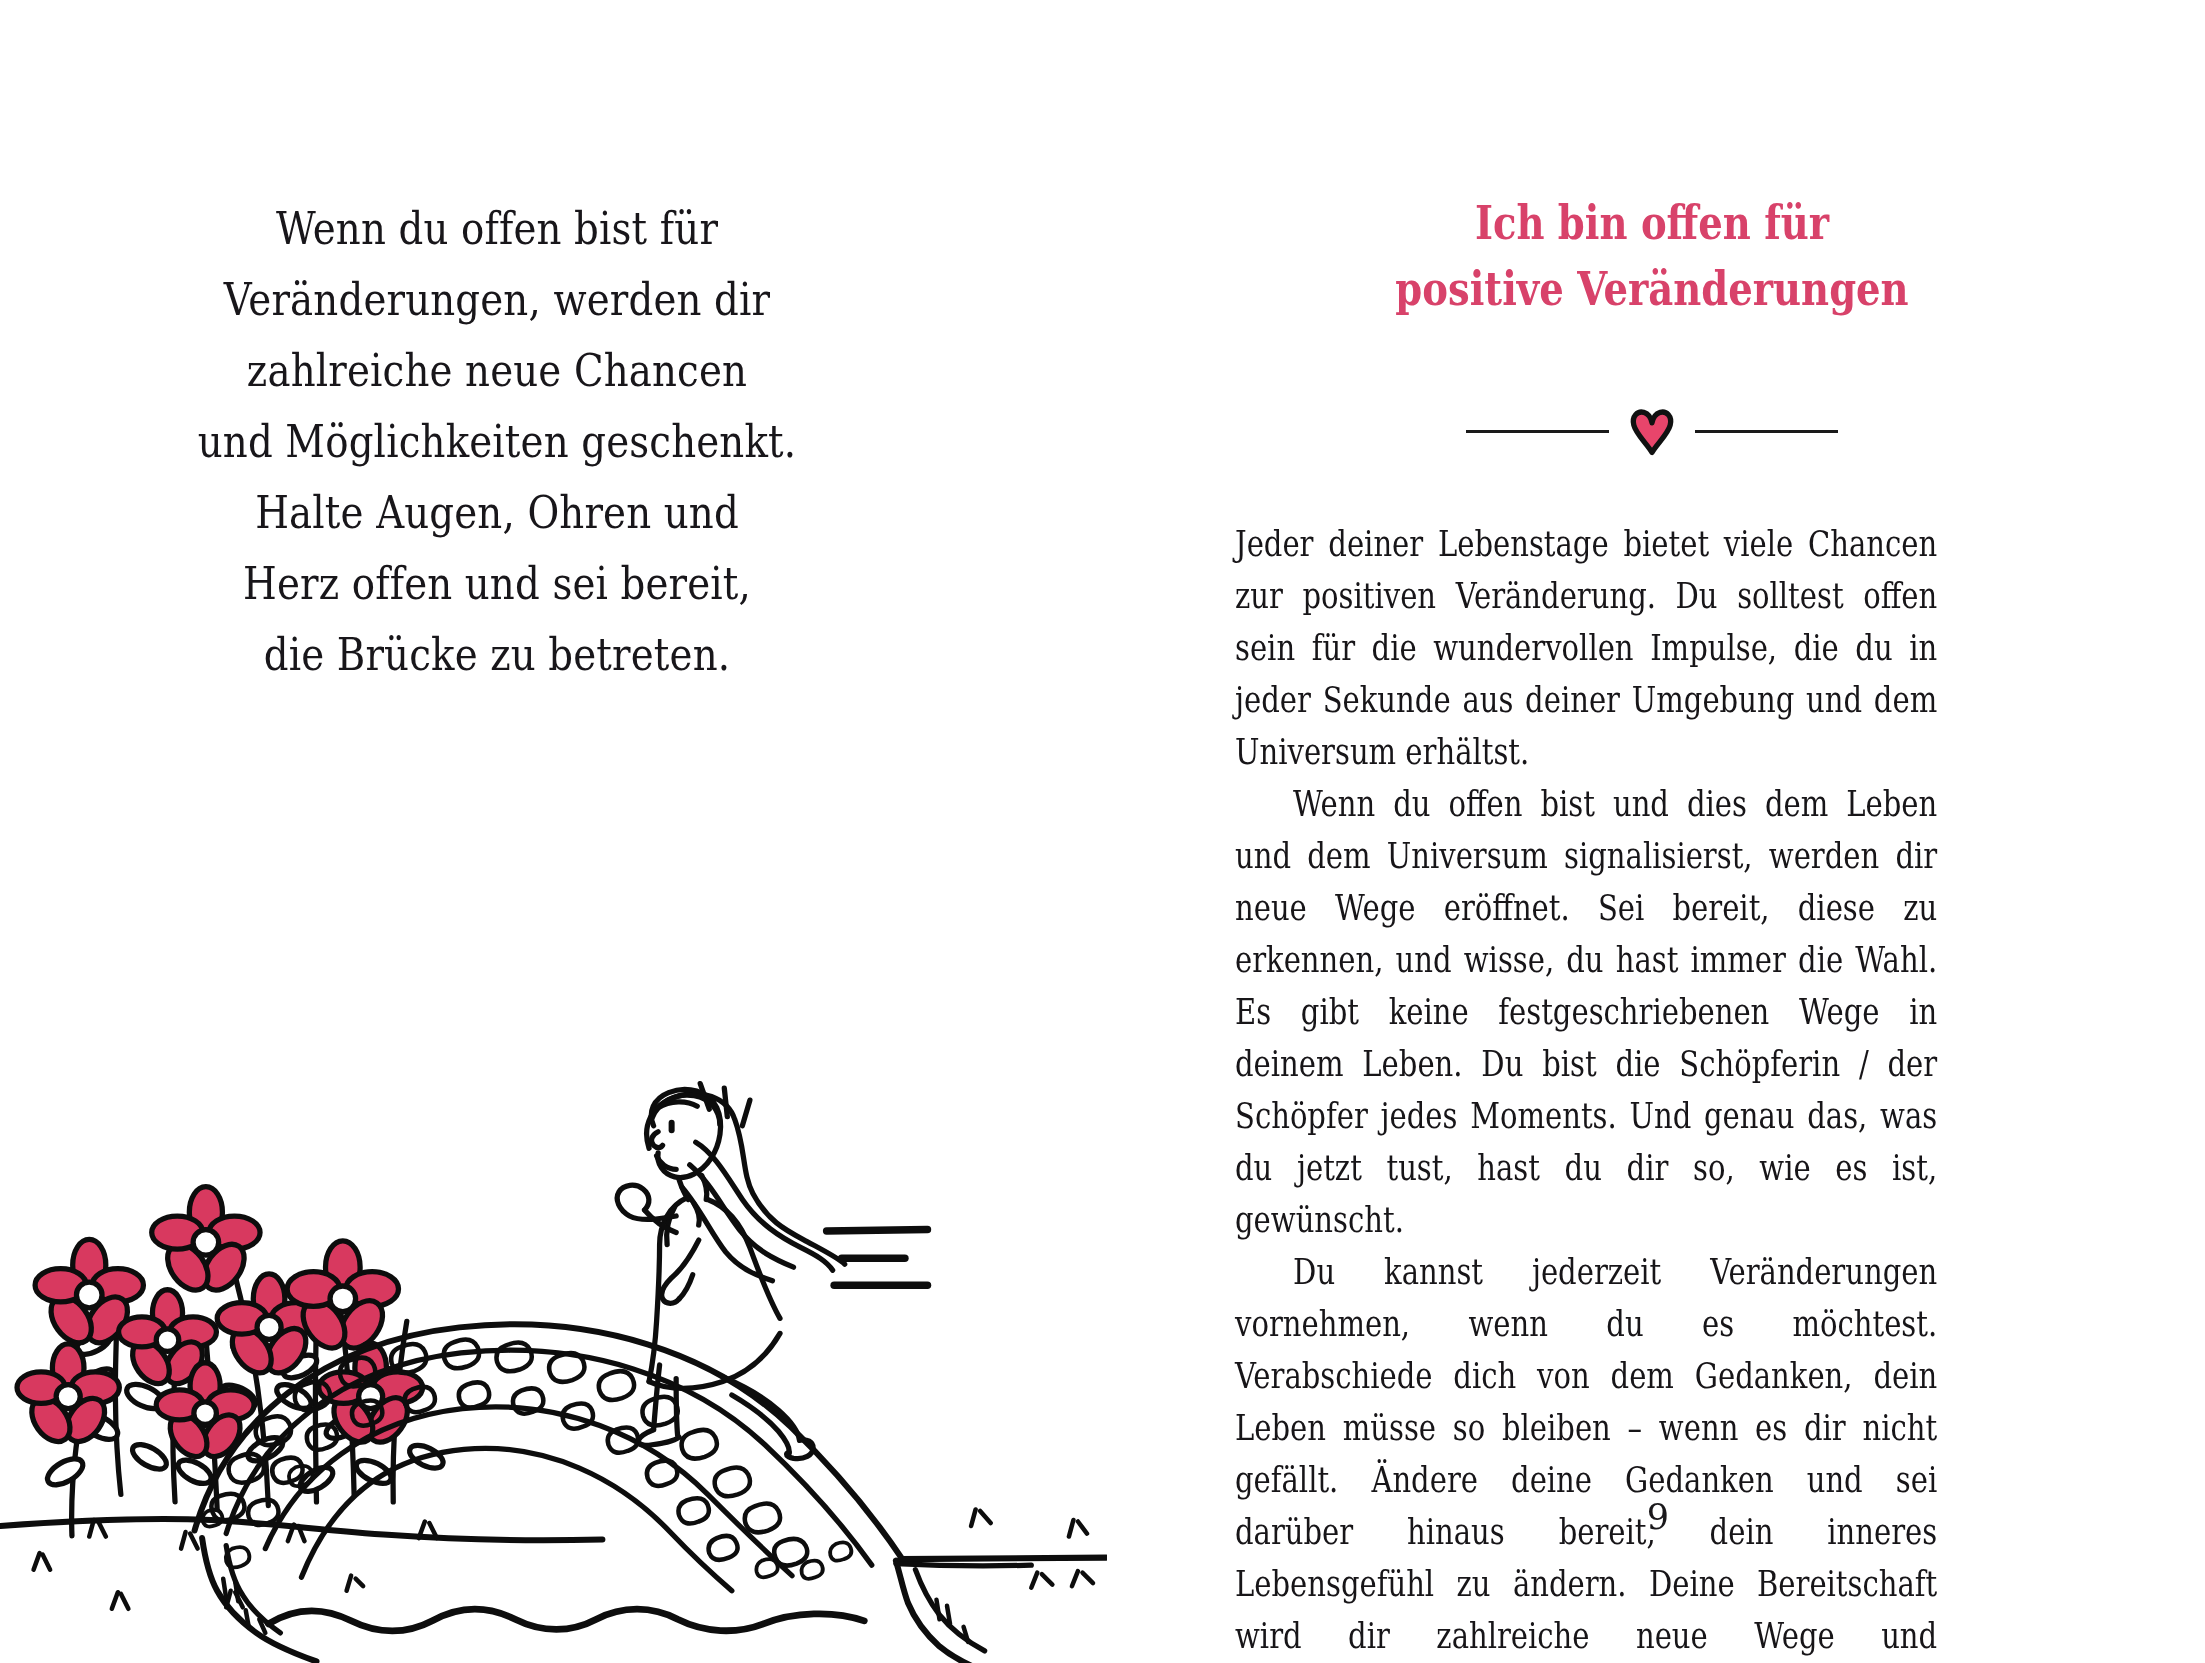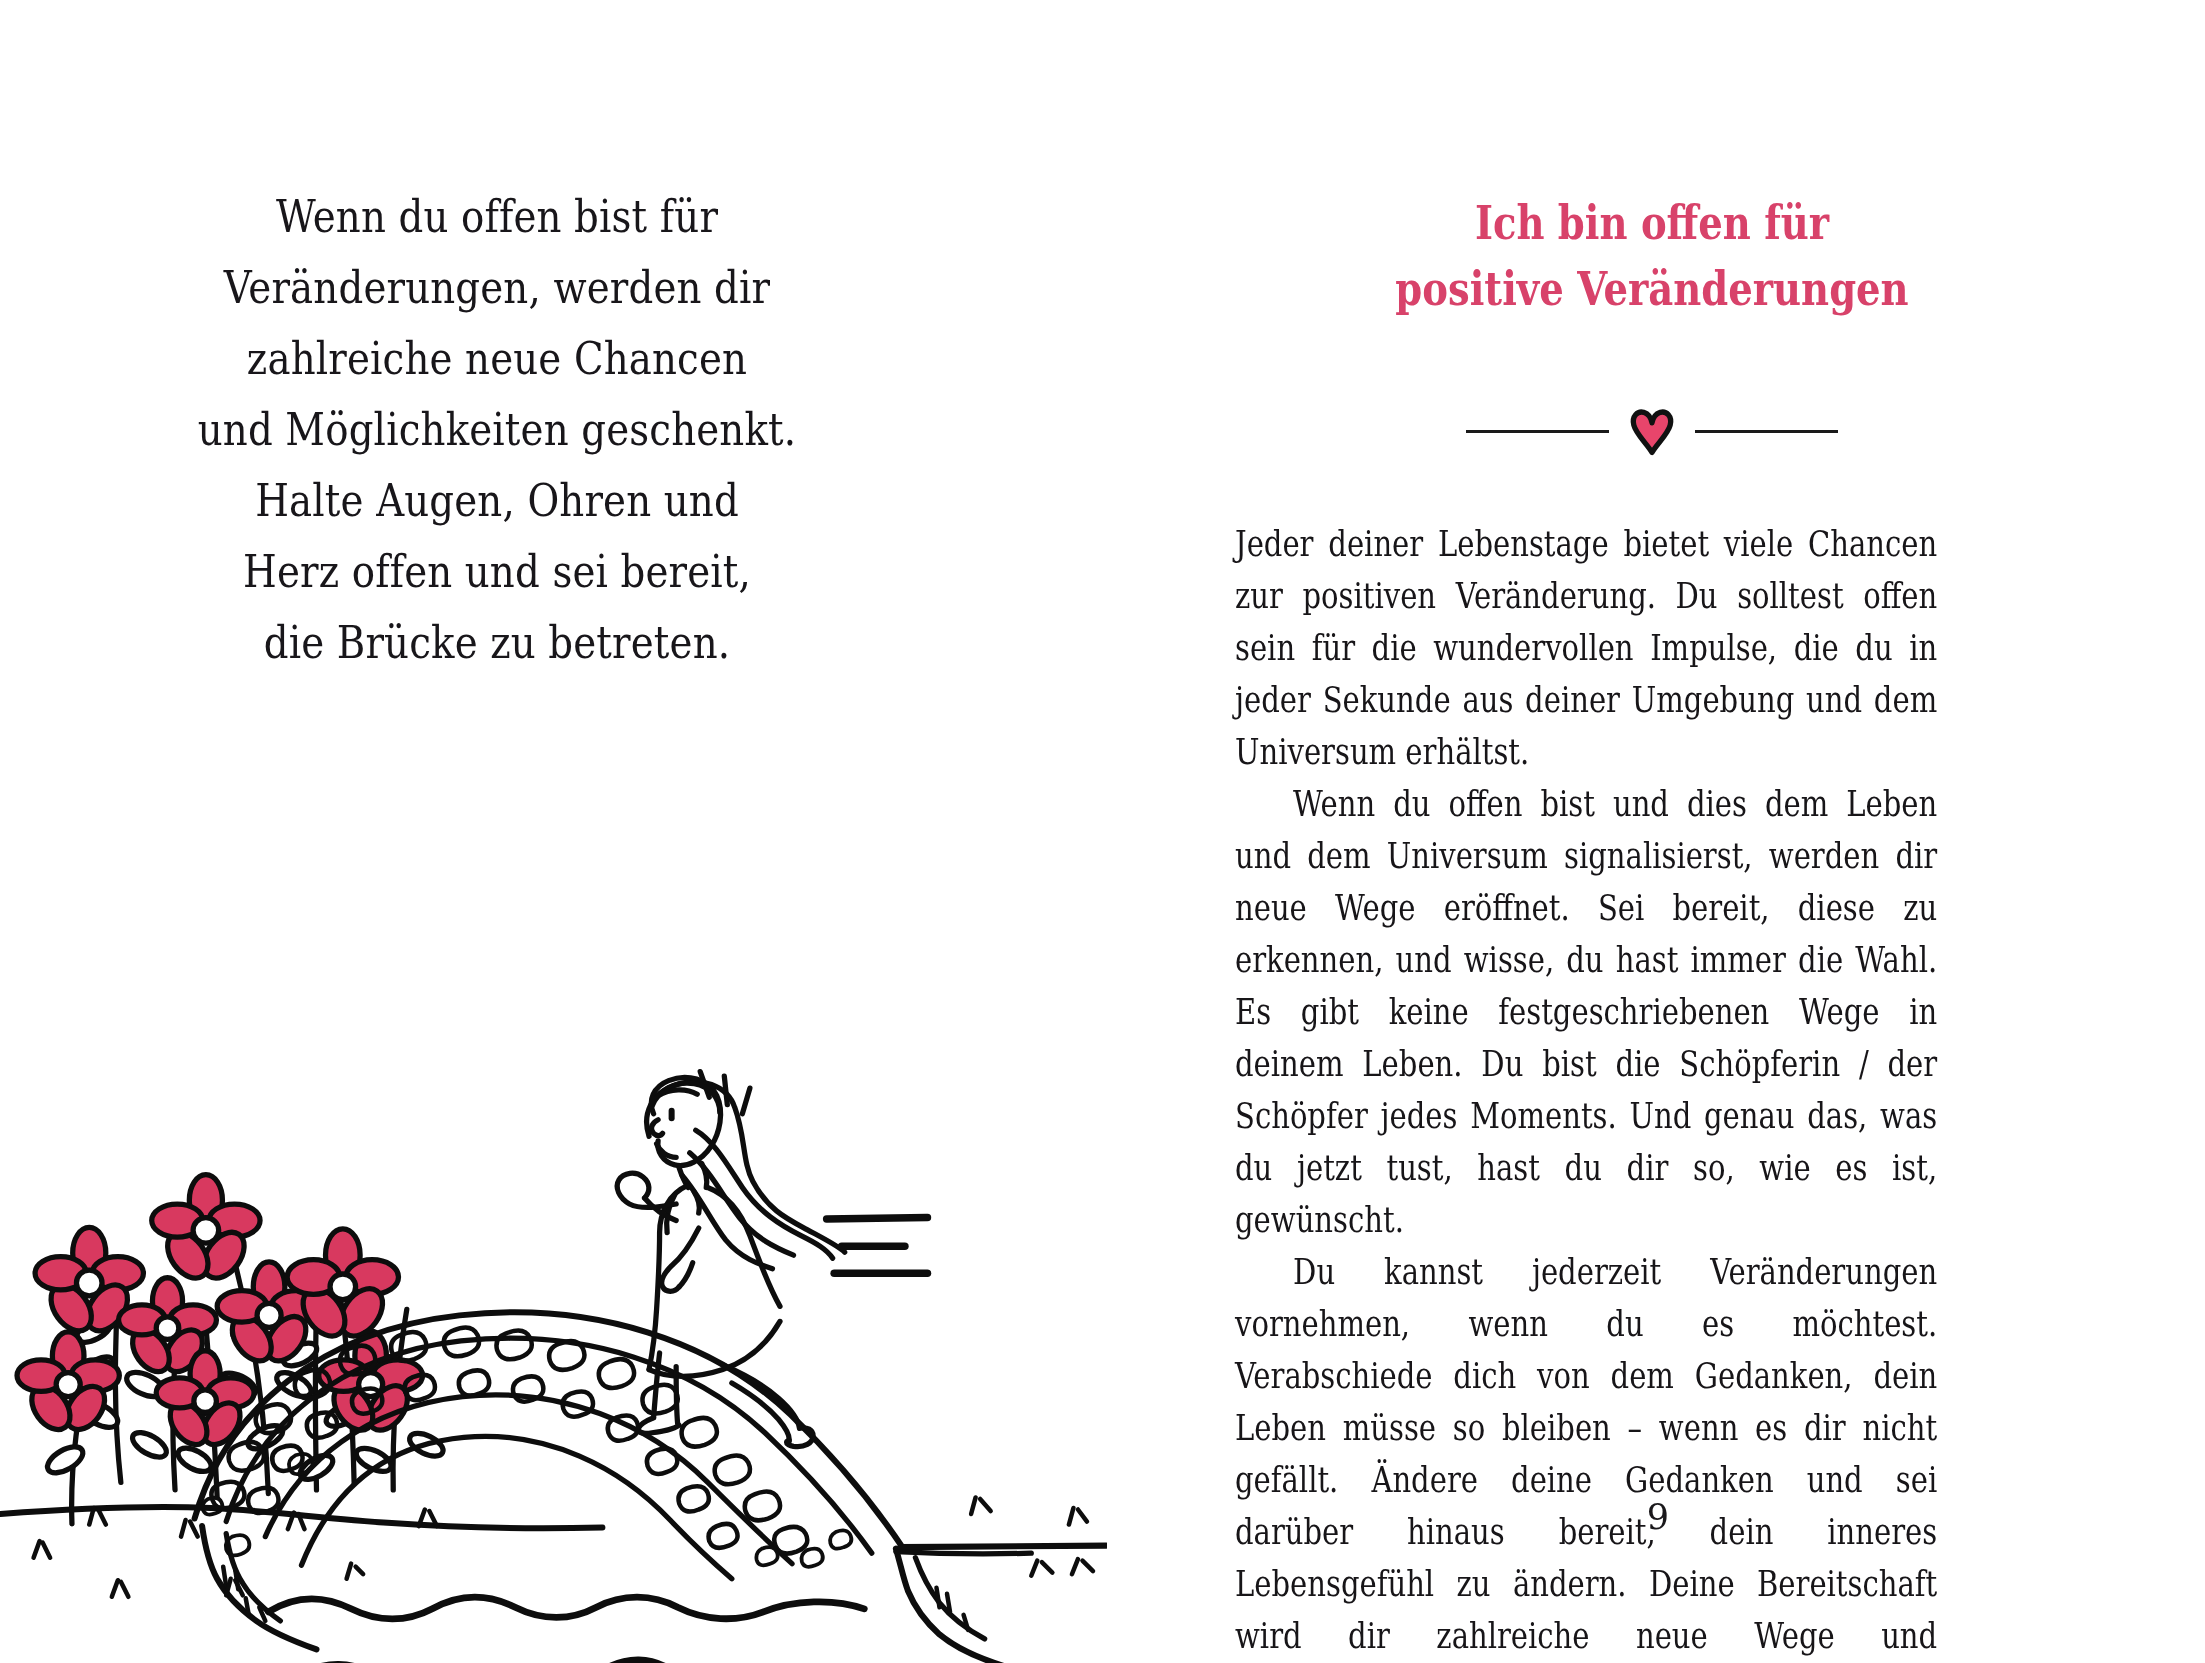--- a/index.html
+++ b/index.html
@@ -13,21 +13,21 @@
     height: 1663px;
     background: #ffffff;
     overflow: hidden;
     font-family: "Liberation Serif", "DejaVu Serif", serif;
   }
 
   
   .left-page {
     position: absolute;
     left: 0;
-    top: 0;
+    top: 12px;
     width: 1102px;
     height: 1466px;
   }
 
   .poem {
     position: absolute;
     left: 113px;
     top: 181px;
     width: 768px;
     text-align: center;

